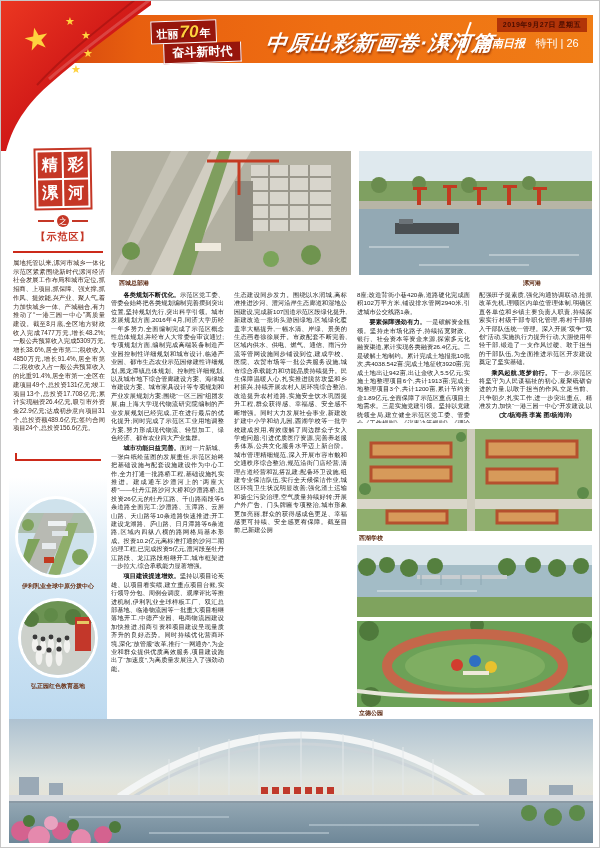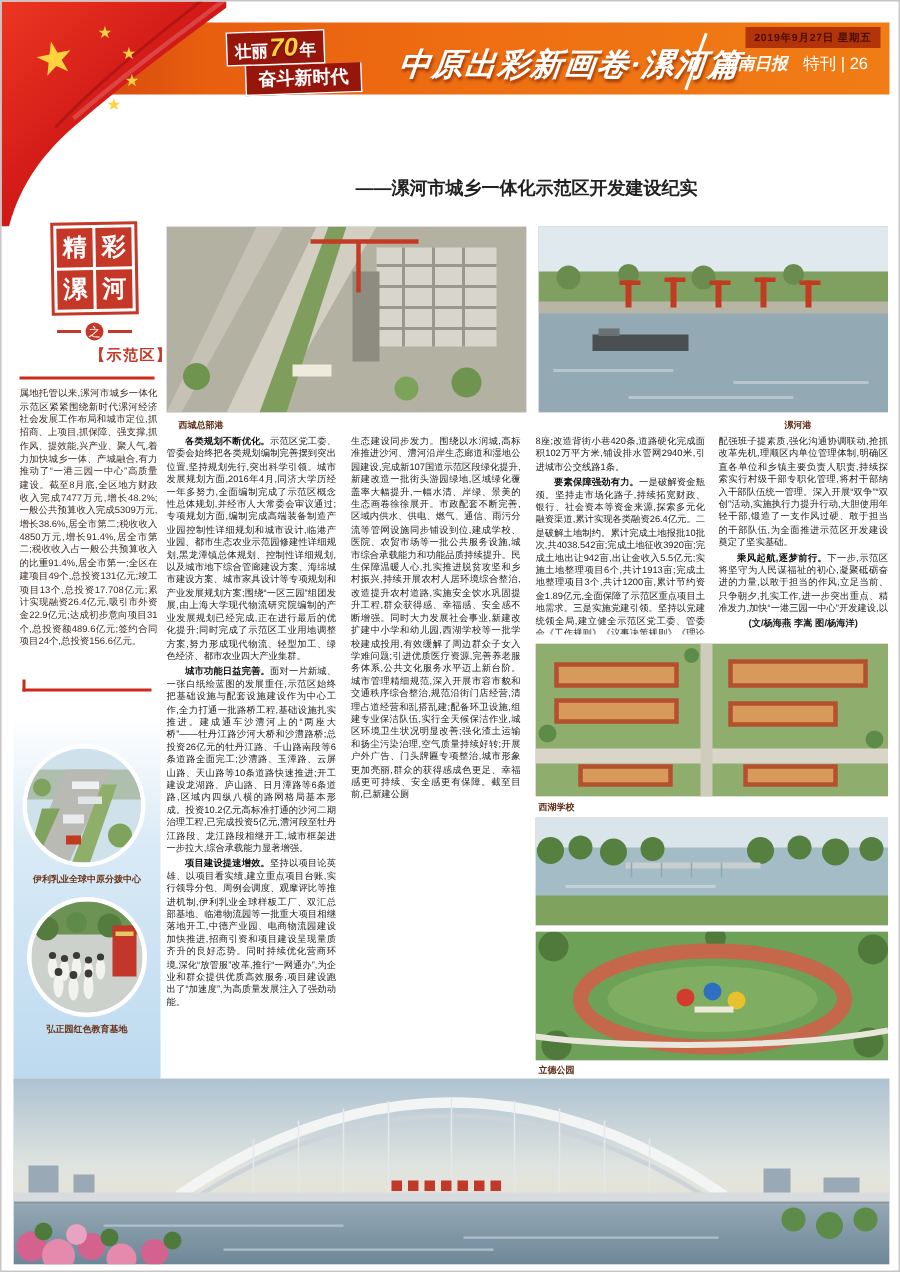--- a/index.html
+++ b/index.html
@@ -35,21 +35,21 @@
   .seal{left:33px;top:147px;width:58px;height:62px;border:2px solid #c53726;padding:2px;
         display:grid;grid-template-columns:1fr 1fr;grid-template-rows:1fr 1fr;gap:2px;
         transform:rotate(-1deg);background:#fff;box-sizing:border-box;}
   .seal span{background:#c53726;color:#fff;font-weight:bold;font-size:16px;line-height:1;
              display:flex;align-items:center;justify-content:center;
              font-family:"DejaVu Serif","Liberation Serif",serif;}
   .sealmid{left:20px;top:214px;width:84px;display:flex;align-items:center;justify-content:center;gap:3px;}
   .sealmid .ln{width:16px;height:2px;background:#c53726;}
   .sealmid .zh{width:12px;height:12px;border-radius:50%;background:#c53726;color:#fff;font-size:8px;
                display:flex;align-items:center;justify-content:center;}
-  .seallabel{left:10px;top:229px;width:104px;text-align:right;color:#c53726;font-weight:bold;
+  .seallabel{left:10px;top:229px;width:104px;text-align:center;color:#c53726;font-weight:bold;
              font-size:10px;letter-spacing:1px;}
   .raildiv{left:12px;top:250px;width:90px;height:2px;background:#cc2a1a;}
   .intro{left:12px;top:258px;width:92px;height:194px;font-size:6.3px;line-height:8.7px;
          text-align:justify;color:#3c2b22;overflow:hidden;}
   .bracket{left:14px;top:452px;width:86px;height:8px;border-left:2px solid #cc2a1a;
            border-bottom:2px solid #cc2a1a;box-sizing:border-box;}
   .railblue{left:8px;top:476px;width:98px;height:246px;
             background:linear-gradient(180deg,#ffffff 0%,#d9eaf6 35%,#bcd9ef 100%);}
   .circ{border-radius:50%;overflow:hidden;box-shadow:0 0 0 3px #fff;}
   .railcap{width:96px;left:9px;text-align:center;font-size:6px;font-weight:bold;color:#6b3318;}
@@ -96,21 +96,20 @@
     <span class="row2">奋斗新时代</span>
   </div>
 
   <div class="abs banner-title">中原出彩新画卷·漯河篇</div>
   <div class="abs mast-sep"></div>
   <div class="abs masthead">
     <span class="paper">河南日报</span>
     <span class="ed">特刊 | 26</span>
   </div>
 
-  <div class="abs subhead">——漯河市城乡一体化示范区开发建设纪实</div>
 
   <div class="abs seal">
     <span>精</span>
     <span>彩</span>
     <span>漯</span>
     <span>河</span>
   </div>
   <div class="abs sealmid">
     <span class="ln"></span>
     <span class="zh">之</span>

